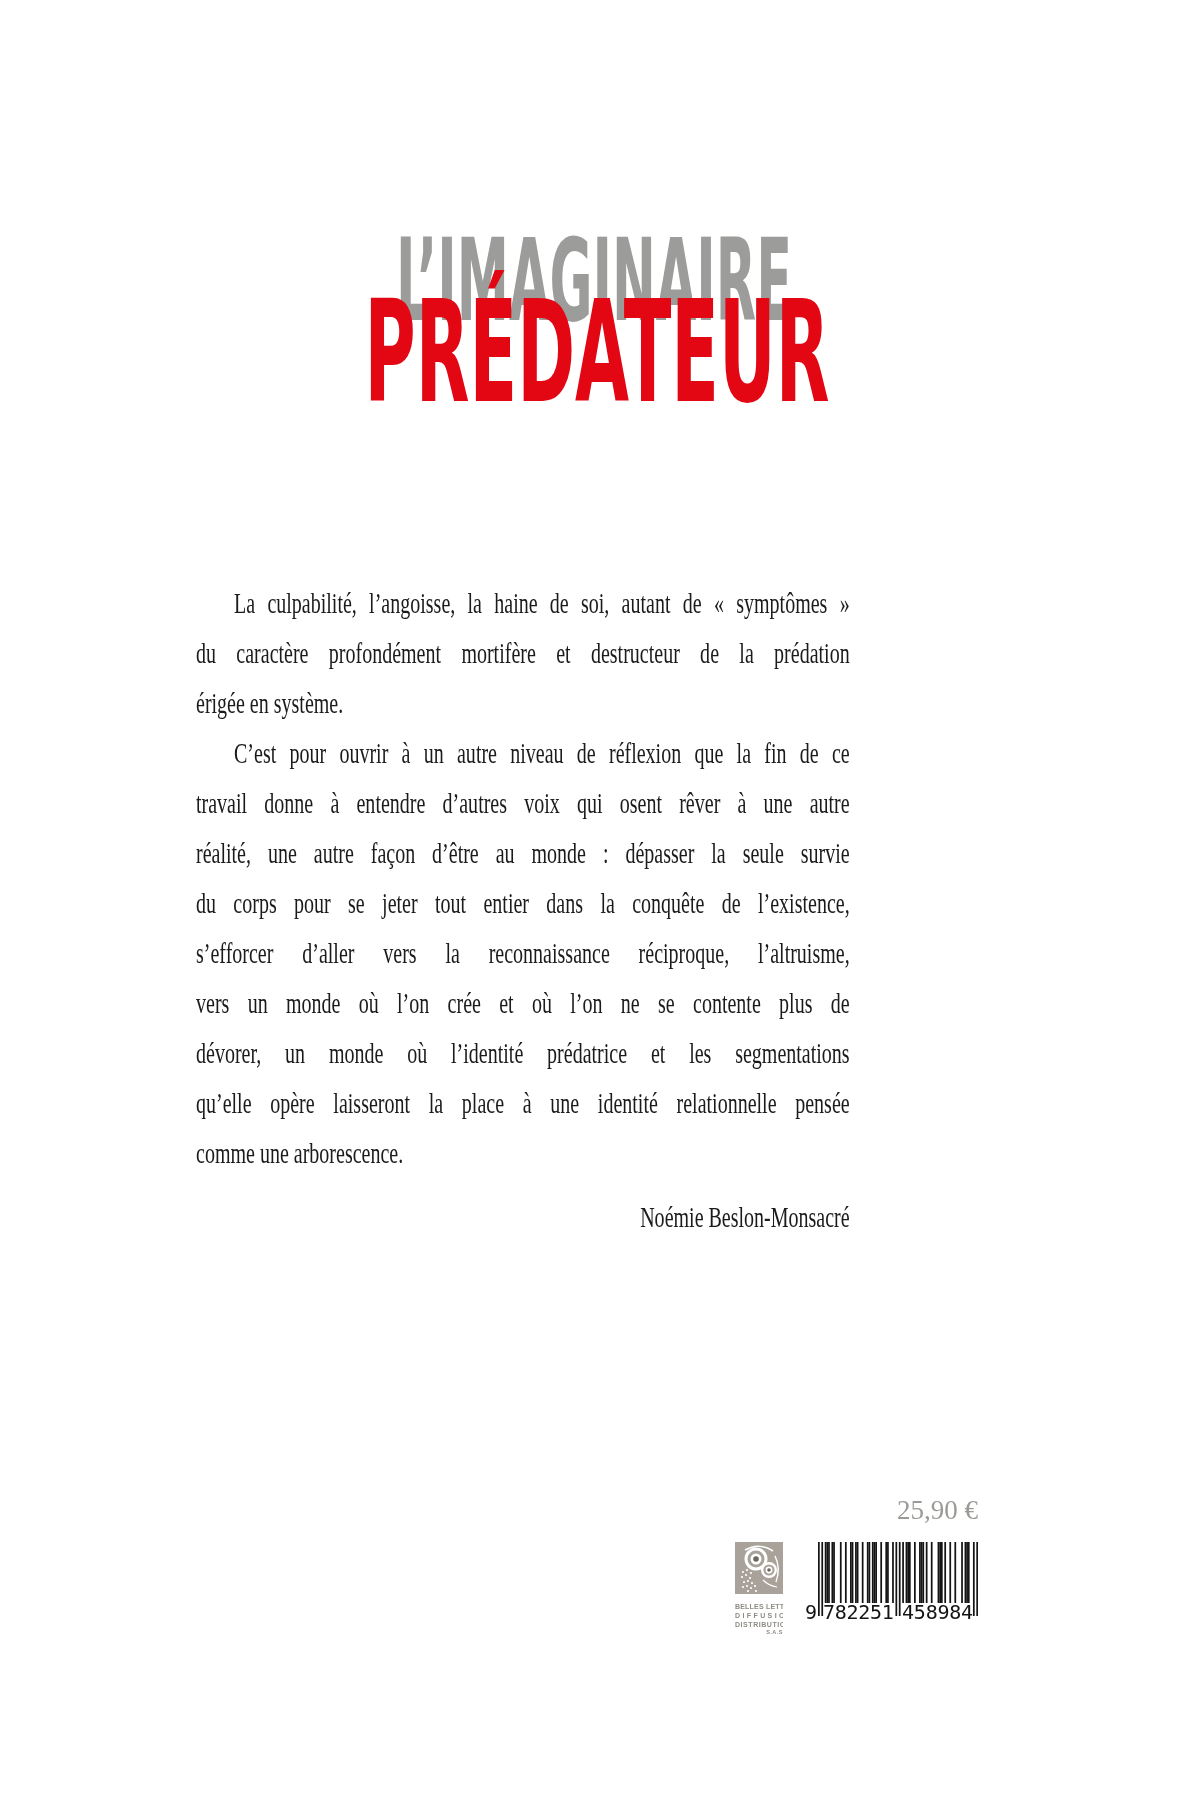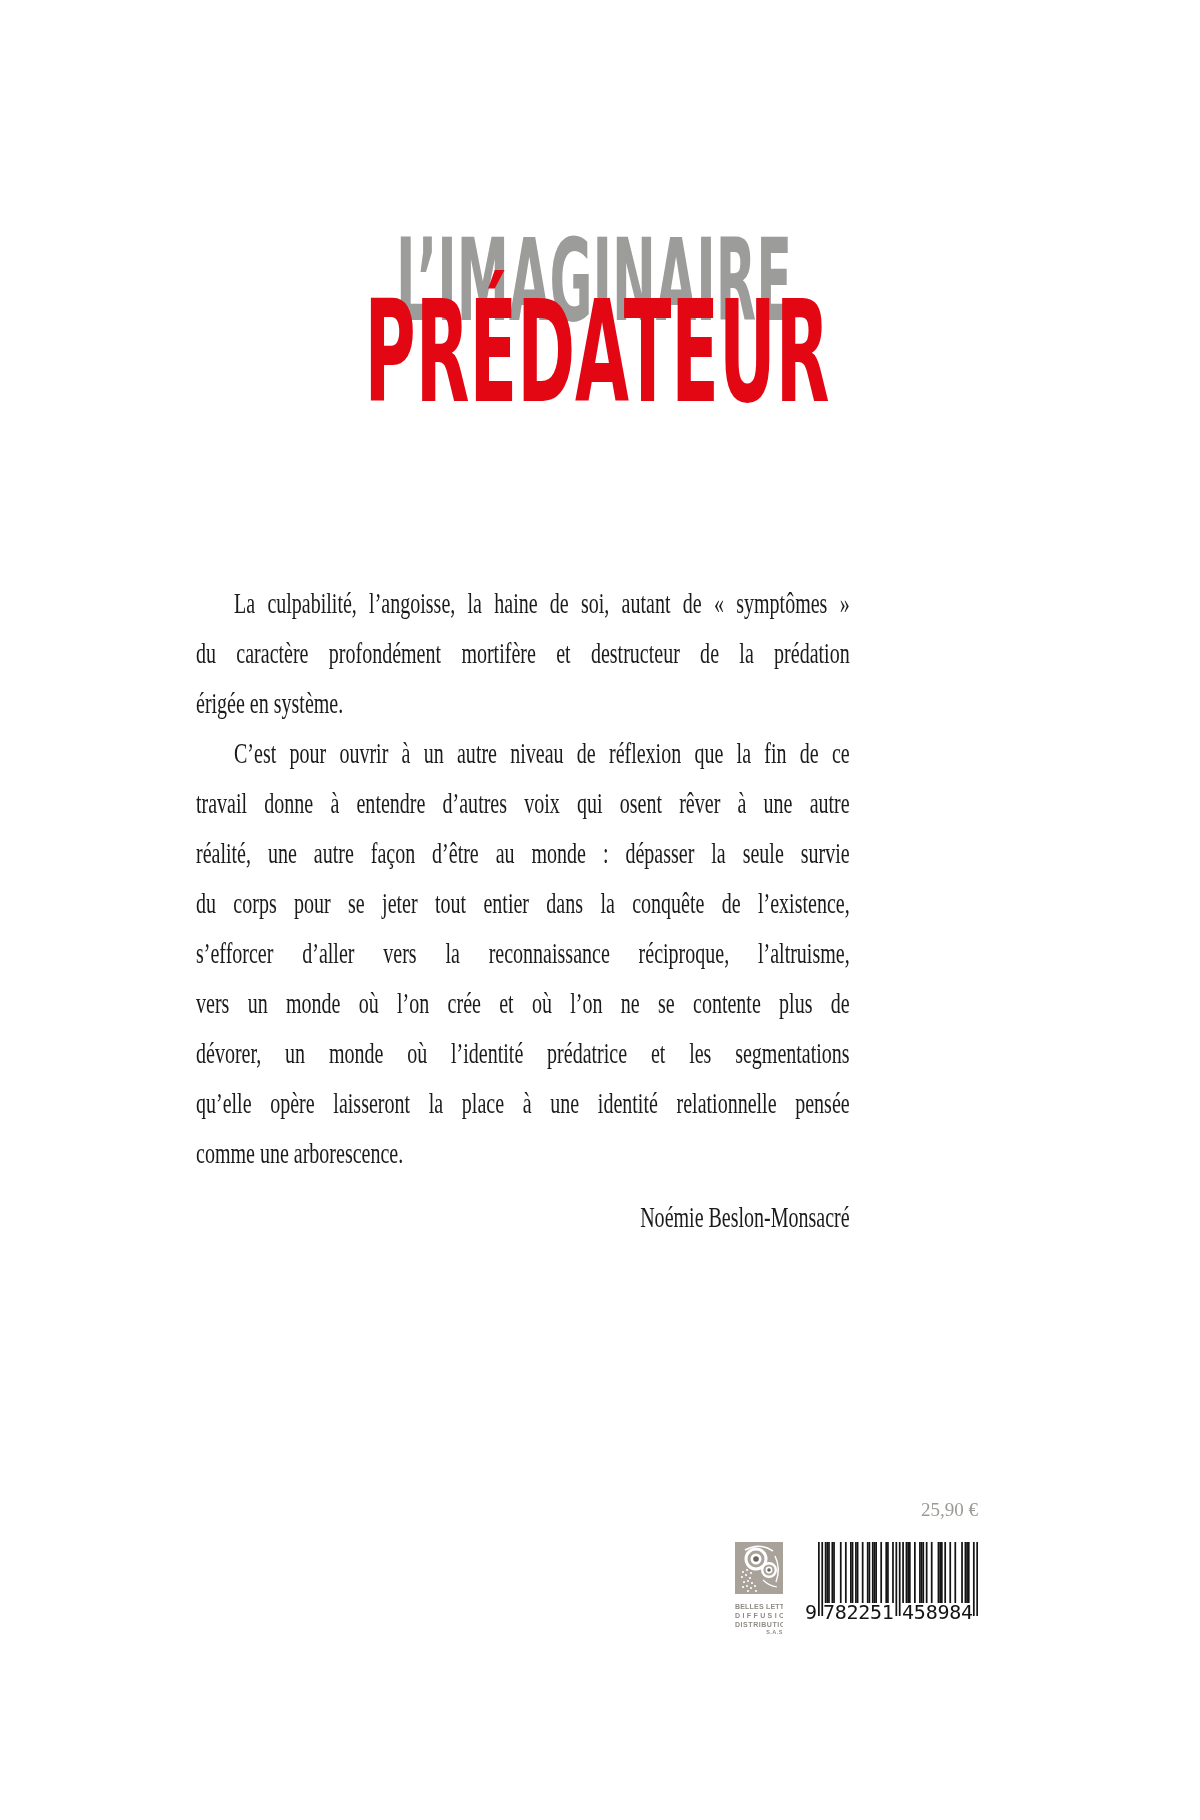--- a/index.html
+++ b/index.html
@@ -43,21 +43,21 @@
     margin-top:14px;
     text-align:right;
     font-size:30px;
     line-height:50px;
     color:#1b1b1b;
   }
   
   #price{
     position:absolute;
     right:222px;top:1496px;
-    font-size:19px;
+    font-size:27px;
     line-height:28px;
     color:#9b9a96;
     text-align:right;
   }
   #publisher-logo{
     position:absolute;
     left:735px;top:1542px;
     width:48px;
   }
   #publisher-text{

